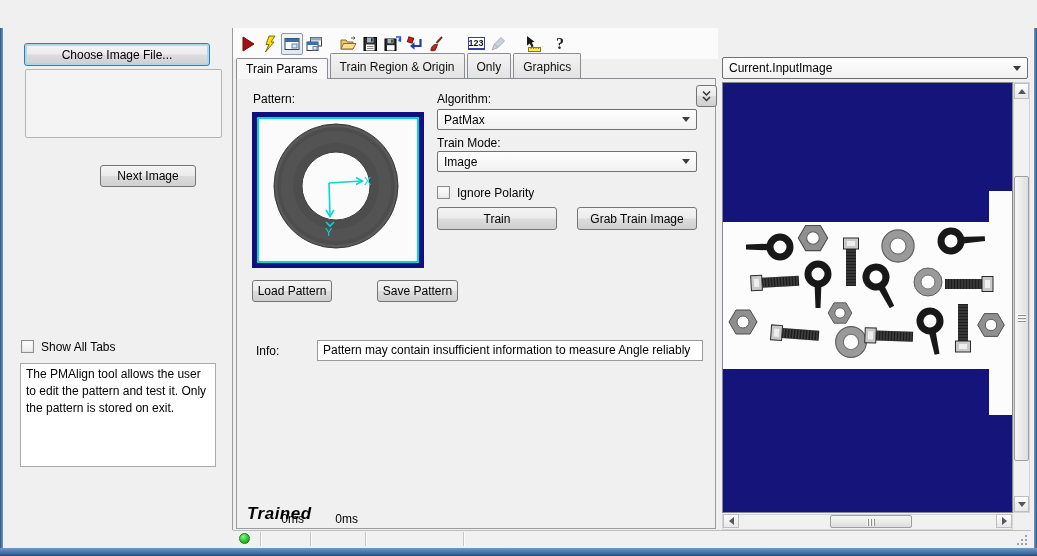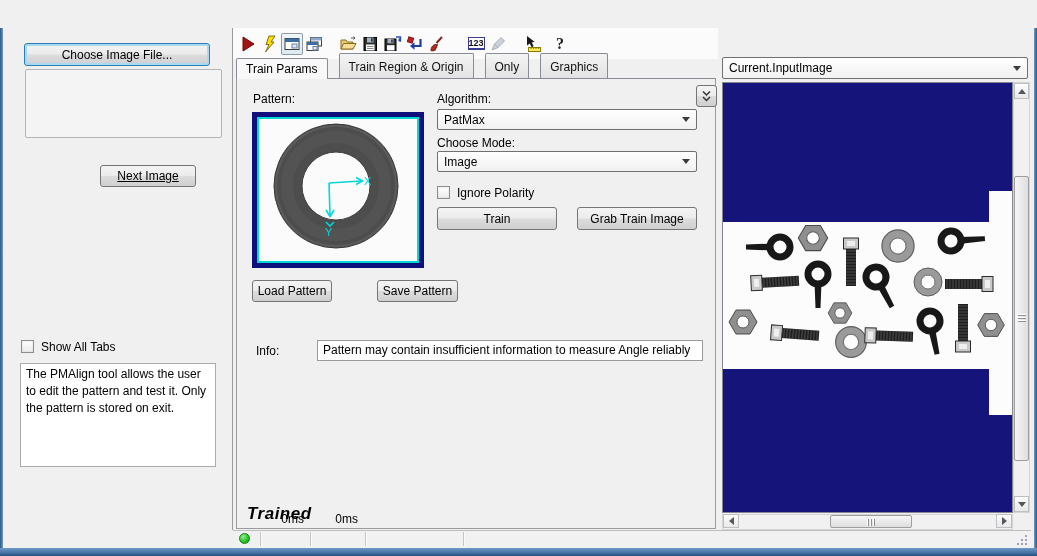--- a/index.html
+++ b/index.html
@@ -22,37 +22,37 @@
   .btn{position:absolute;display:flex;align-items:center;justify-content:center;border:1px solid #757575;border-radius:3px;background:linear-gradient(#f4f4f4,#ebebeb 49%,#dddddd 51%,#cfcfcf);font-size:12px;color:#000;}
   .combo{position:absolute;display:flex;align-items:center;border:1px solid #707070;border-radius:2px;background:linear-gradient(#ffffff,#f1f1f1);padding:0 6px;font-size:12px;}
   .combo .val{flex:1;white-space:nowrap;overflow:hidden;}
   .combo .arr{width:0;height:0;border-left:4px solid transparent;border-right:4px solid transparent;border-top:5px solid #3c3c3c;}
   .chk{position:absolute;width:13px;height:13px;border:1px solid #8e8e8e;background:linear-gradient(#fefefe,#ececec);box-shadow:inset 0 0 2px rgba(0,0,0,.12);}
   .lbl{position:absolute;white-space:nowrap;font-size:12px;}
   .vsep{position:absolute;width:1px;background:#c6c6c6;box-shadow:1px 0 0 #fafafa;}
   
   #choose-btn{left:24px;top:43px;width:186px;height:23px;border:1px solid #2a7fb5;box-shadow:inset 0 0 0 2px #a9d8f0;}
   #left-empty-box{left:25px;top:69px;width:197px;height:69px;border:1px solid #b4b4b4;border-radius:2px;background:#f4f4f4;}
-  #next-btn{left:100px;top:165px;width:96px;height:22px;text-decoration:underline;}
+  #next-btn{left:100px;top:165px;width:96px;height:22px;}
   #chk-showtabs{left:21px;top:340px;}
   #lbl-showtabs{left:41px;top:340px;}
   #desc-box{left:20px;top:363px;width:196px;height:104px;background:#fff;border:1px solid #ababab;padding:2px 5px;font-size:12px;line-height:17px;}
   #vline-left{left:232px;top:28px;width:1px;height:502px;background:#9b9b9b;}
   
   #toolbar{left:233px;top:28px;width:485px;height:31px;background:#fbfbfb;display:flex;align-items:center;padding-left:4px;}
   .tbi{width:22px;height:22px;display:flex;align-items:center;justify-content:center;flex:0 0 auto;}
   .tbi.pressed{border:1px solid #8e9aa7;border-radius:2px;background:linear-gradient(#f2f6fa,#dde8f2);}
   .sp12{width:12px;flex:0 0 auto;} .sp18{width:18px;flex:0 0 auto;} .sp6{width:6px;flex:0 0 auto;}
   #ic-123-box{width:17px;height:13px;border:1px solid #3b3b9a;background:#fff;display:flex;align-items:center;justify-content:center;font-size:9px;font-weight:bold;letter-spacing:0;color:#111;border-bottom-width:2px;}
   #ic-help-glyph{font-family:"Liberation Serif",serif;font-weight:bold;font-size:16px;color:#222;line-height:1;}
   
   #tabstrip{left:236px;top:59px;height:20px;display:flex;align-items:flex-end;}
   .tab{border:1px solid #898c95;border-bottom:none;border-radius:2px 2px 0 0;padding:10px 9px;font-size:12px;display:flex;align-items:center;white-space:nowrap;}
   .tab.active{height:20px;background:#f8f8f8;position:relative;z-index:3;}
-  .tab.inactive{height:26px;background:linear-gradient(#f4f4f4,#e2e2e2);margin-left:11px;color:#111;}
+  .tab.inactive{height:26px;background:linear-gradient(#f4f4f4,#e2e2e2);margin-left:2px;color:#111;}
   #tabpage{left:236px;top:78px;width:480px;height:451px;border:1px solid #9b9b9b;border-top:1px solid #898c95;background:#f0f0f0;}
   
   #lbl-pattern{left:253px;top:92px;}
   #pattern-box{left:252px;top:112px;width:172px;height:156px;background:#10107c;padding:5px;}
   #pattern-inner{width:100%;height:100%;border:2px solid #00d8d8;background:#fbfbfb;}
   #chevron-btn{left:696px;top:85px;width:21px;height:22px;}
   #lbl-algorithm{left:437px;top:92px;}
   #combo-algorithm{left:437px;top:109px;width:260px;height:21px;}
   #lbl-trainmode{left:437px;top:136px;}
   #combo-trainmode{left:437px;top:151px;width:260px;height:21px;}
@@ -244,21 +244,21 @@
     <svg width="13" height="14">
         <path d="M3 2.5 L6.5 6 L10 2.5 M3 8 L6.5 11.5 L10 8" fill="none" stroke="#333" stroke-width="1.5"></path>
       </svg>
   </div>
 
   <div id="lbl-algorithm" class="lbl">Algorithm:</div>
   <div id="combo-algorithm" class="combo">
     <span class="val">PatMax</span>
     <span class="arr"></span>
   </div>
-  <div id="lbl-trainmode" class="lbl">Choose Mode:</div>
+  <div id="lbl-trainmode" class="lbl">Train Mode:</div>
   <div id="combo-trainmode" class="combo">
     <span class="val">Image</span>
     <span class="arr"></span>
   </div>
   <div id="chk-polarity" class="chk"></div>
   <div id="lbl-polarity" class="lbl">Ignore Polarity</div>
   <div id="btn-train" class="btn">
       <span>Train</span>
     </div>
   <div id="btn-grab" class="btn">

